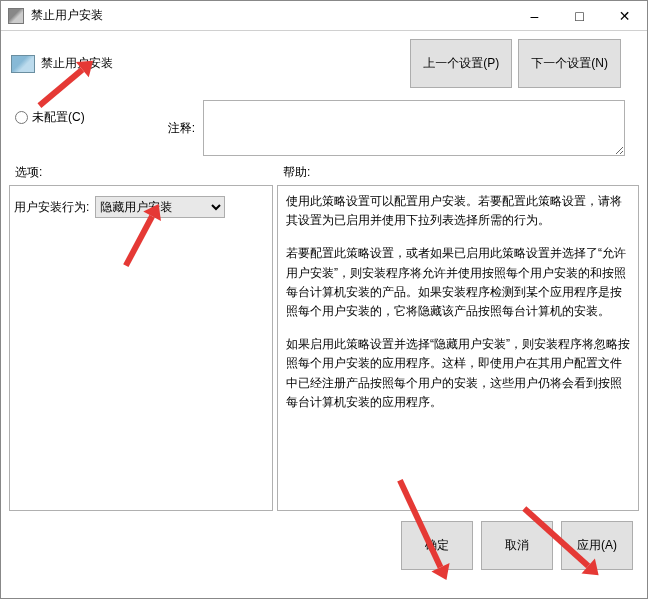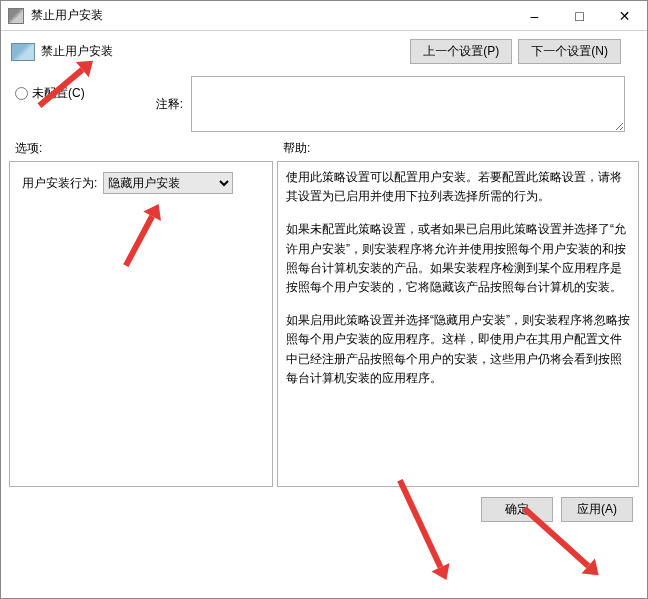--- a/index.html
+++ b/index.html
@@ -4,35 +4,35 @@
   <style>
     * { box-sizing: border-box; margin: 0; padding: 0; font-family: "Microsoft YaHei", "Segoe UI", sans-serif; font-size: 12px; }
     body { background: #fff; width: 648px; height: 599px; border: 1px solid #888; position: relative; overflow: hidden; }
     .titlebar { height: 30px; background: #fff; display: flex; align-items: center; border-bottom: 1px solid #d0d0d0; }
     .titlebar .icon { width: 16px; height: 16px; margin: 0 7px; background: linear-gradient(135deg,#888 40%,#ccc 60%); border: 1px solid #777; }
     .titlebar .title { flex: 1; }
     .titlebar .win-btn { width: 45px; height: 30px; display: flex; align-items: center; justify-content: center; font-size: 14px; }
     .header-row { display: flex; align-items: center; padding: 8px 10px; }
     .header-row .icon { width: 24px; height: 18px; margin-right: 6px; background: linear-gradient(135deg,#87b9d6 40%,#bcdbed 60%); border: 1px solid #6a8ea0; }
     .nav-btns { margin-left: auto; display: flex; gap: 6px; margin-right: 16px; }
-    .btn { background: #e1e1e1; border: 1px solid #adadad; padding: 3px 12px; cursor: pointer; }
+    .btn { background: #e1e1e1; border: 1px solid #adadad; padding: 15px 12px; cursor: pointer; }
     .btn:disabled { color: #888; }
     .topcfg { display: flex; padding: 0 14px 8px 14px; }
     .radios { width: 100px; padding-top: 8px; }
     .radio { display: flex; align-items: center; margin: 5px 0; }
     .radio input { margin-right: 4px; }
     .rightcfg { flex: 1; display: flex; flex-direction: column; gap: 8px; padding-top: 4px;}
-    .row { display: flex; align-items: center; }
+    .row { display: flex; align-items: center; margin-left: 12px; }
     .fieldlabel { width: 76px; text-align: right; padding-right: 8px; }
     .textarea-comment { flex: 1; height: 56px; border: 1px solid #b0b0b0; background:#fff; margin-right:8px; }
     .platform-box { flex: 1; border: 1px solid #b0b0b0; background:#f8f8f8; padding: 4px 6px; margin-right:8px; }
     .section-labels { display: flex; padding: 0 12px 4px 14px; }
     .label-options { width: 268px; }
     .midbody { display: flex; padding: 0 8px 0 8px; gap: 4px; height: 326px;}
-    .options-pane { width: 264px; border: 1px solid #b0b0b0; background:#fff; padding: 10px 12px; }
+    .options-pane { width: 264px; border: 1px solid #b0b0b0; background:#fff; padding: 10px 4px; }
     .option-row { display: flex; align-items: center; }
     .select { width: 130px; height: 22px; border: 1px solid #adadad; background: #e8e8e8; }
     .help-pane { flex: 1; border: 1px solid #b0b0b0; background:#fff; padding: 6px 8px; overflow: auto; }
     .help-pane p { margin-bottom: 14px; line-height: 1.6; }
     .footer { display: flex; justify-content: flex-end; gap: 8px; padding: 10px 14px 0 14px; }
     .footer .btn { min-width: 72px; }
     .arrow { position: absolute; pointer-events: none; z-index: 100; }
   </style>
 </head>
 <body>
@@ -78,27 +78,28 @@
   <div class="options-pane">
     <div class="option-row">
       <span style="margin-right:6px;">用户安装行为:</span>
       <select class="select">
         <option>隐藏用户安装</option>
       </select>
     </div>
   </div>
   <div class="help-pane">
     <p>使用此策略设置可以配置用户安装。若要配置此策略设置，请将其设置为已启用并使用下拉列表选择所需的行为。</p>
-    <p>如果未配置此策略设置，或者如果已启用此策略设置并选择了“允许用户安装”，则安装程序将允许并使用按照每个用户安装的和按照每台计算机安装的产品。如果安装程序检测到某个应用程序是按照每个用户安装的，它将隐藏该产品按照每台计算机的安装。</p>
+    <p>若要配置此策略设置，或者如果已启用此策略设置并选择了“允许用户安装”，则安装程序将允许并使用按照每个用户安装的和按照每台计算机安装的产品。如果安装程序检测到某个应用程序是按照每个用户安装的，它将隐藏该产品按照每台计算机的安装。</p>
     <p>如果启用此策略设置并选择“隐藏用户安装”，则安装程序将忽略按照每个用户安装的应用程序。这样，即使用户在其用户配置文件中已经注册产品按照每个用户的安装，这些用户仍将会看到按照每台计算机安装的应用程序。</p>
   </div>
 </div>
 
 <div class="footer">
   <button class="btn">确定</button>
+  <button class="btn">取消</button>
   <button class="btn">应用(A)</button>
 </div>
 
 <div class="arrow" style="top: 97px; left: 32px; transform: rotate(-40deg); transform-origin: 0px 0px;"><svg width="70" height="20" style="overflow:visible">
       <line x1="0" y1="10" x2="56" y2="10" stroke="#e53935" stroke-width="6"></line>
       <polygon points="56,0 70,10 56,20" fill="#e53935"></polygon>
     </svg></div>
 <div class="arrow" style="top: 260px; left: 116px; transform: rotate(-62deg); transform-origin: 0px 0px;"><svg width="70" height="20" style="overflow:visible">
       <line x1="0" y1="10" x2="56" y2="10" stroke="#e53935" stroke-width="6"></line>
       <polygon points="56,0 70,10 56,20" fill="#e53935"></polygon>

